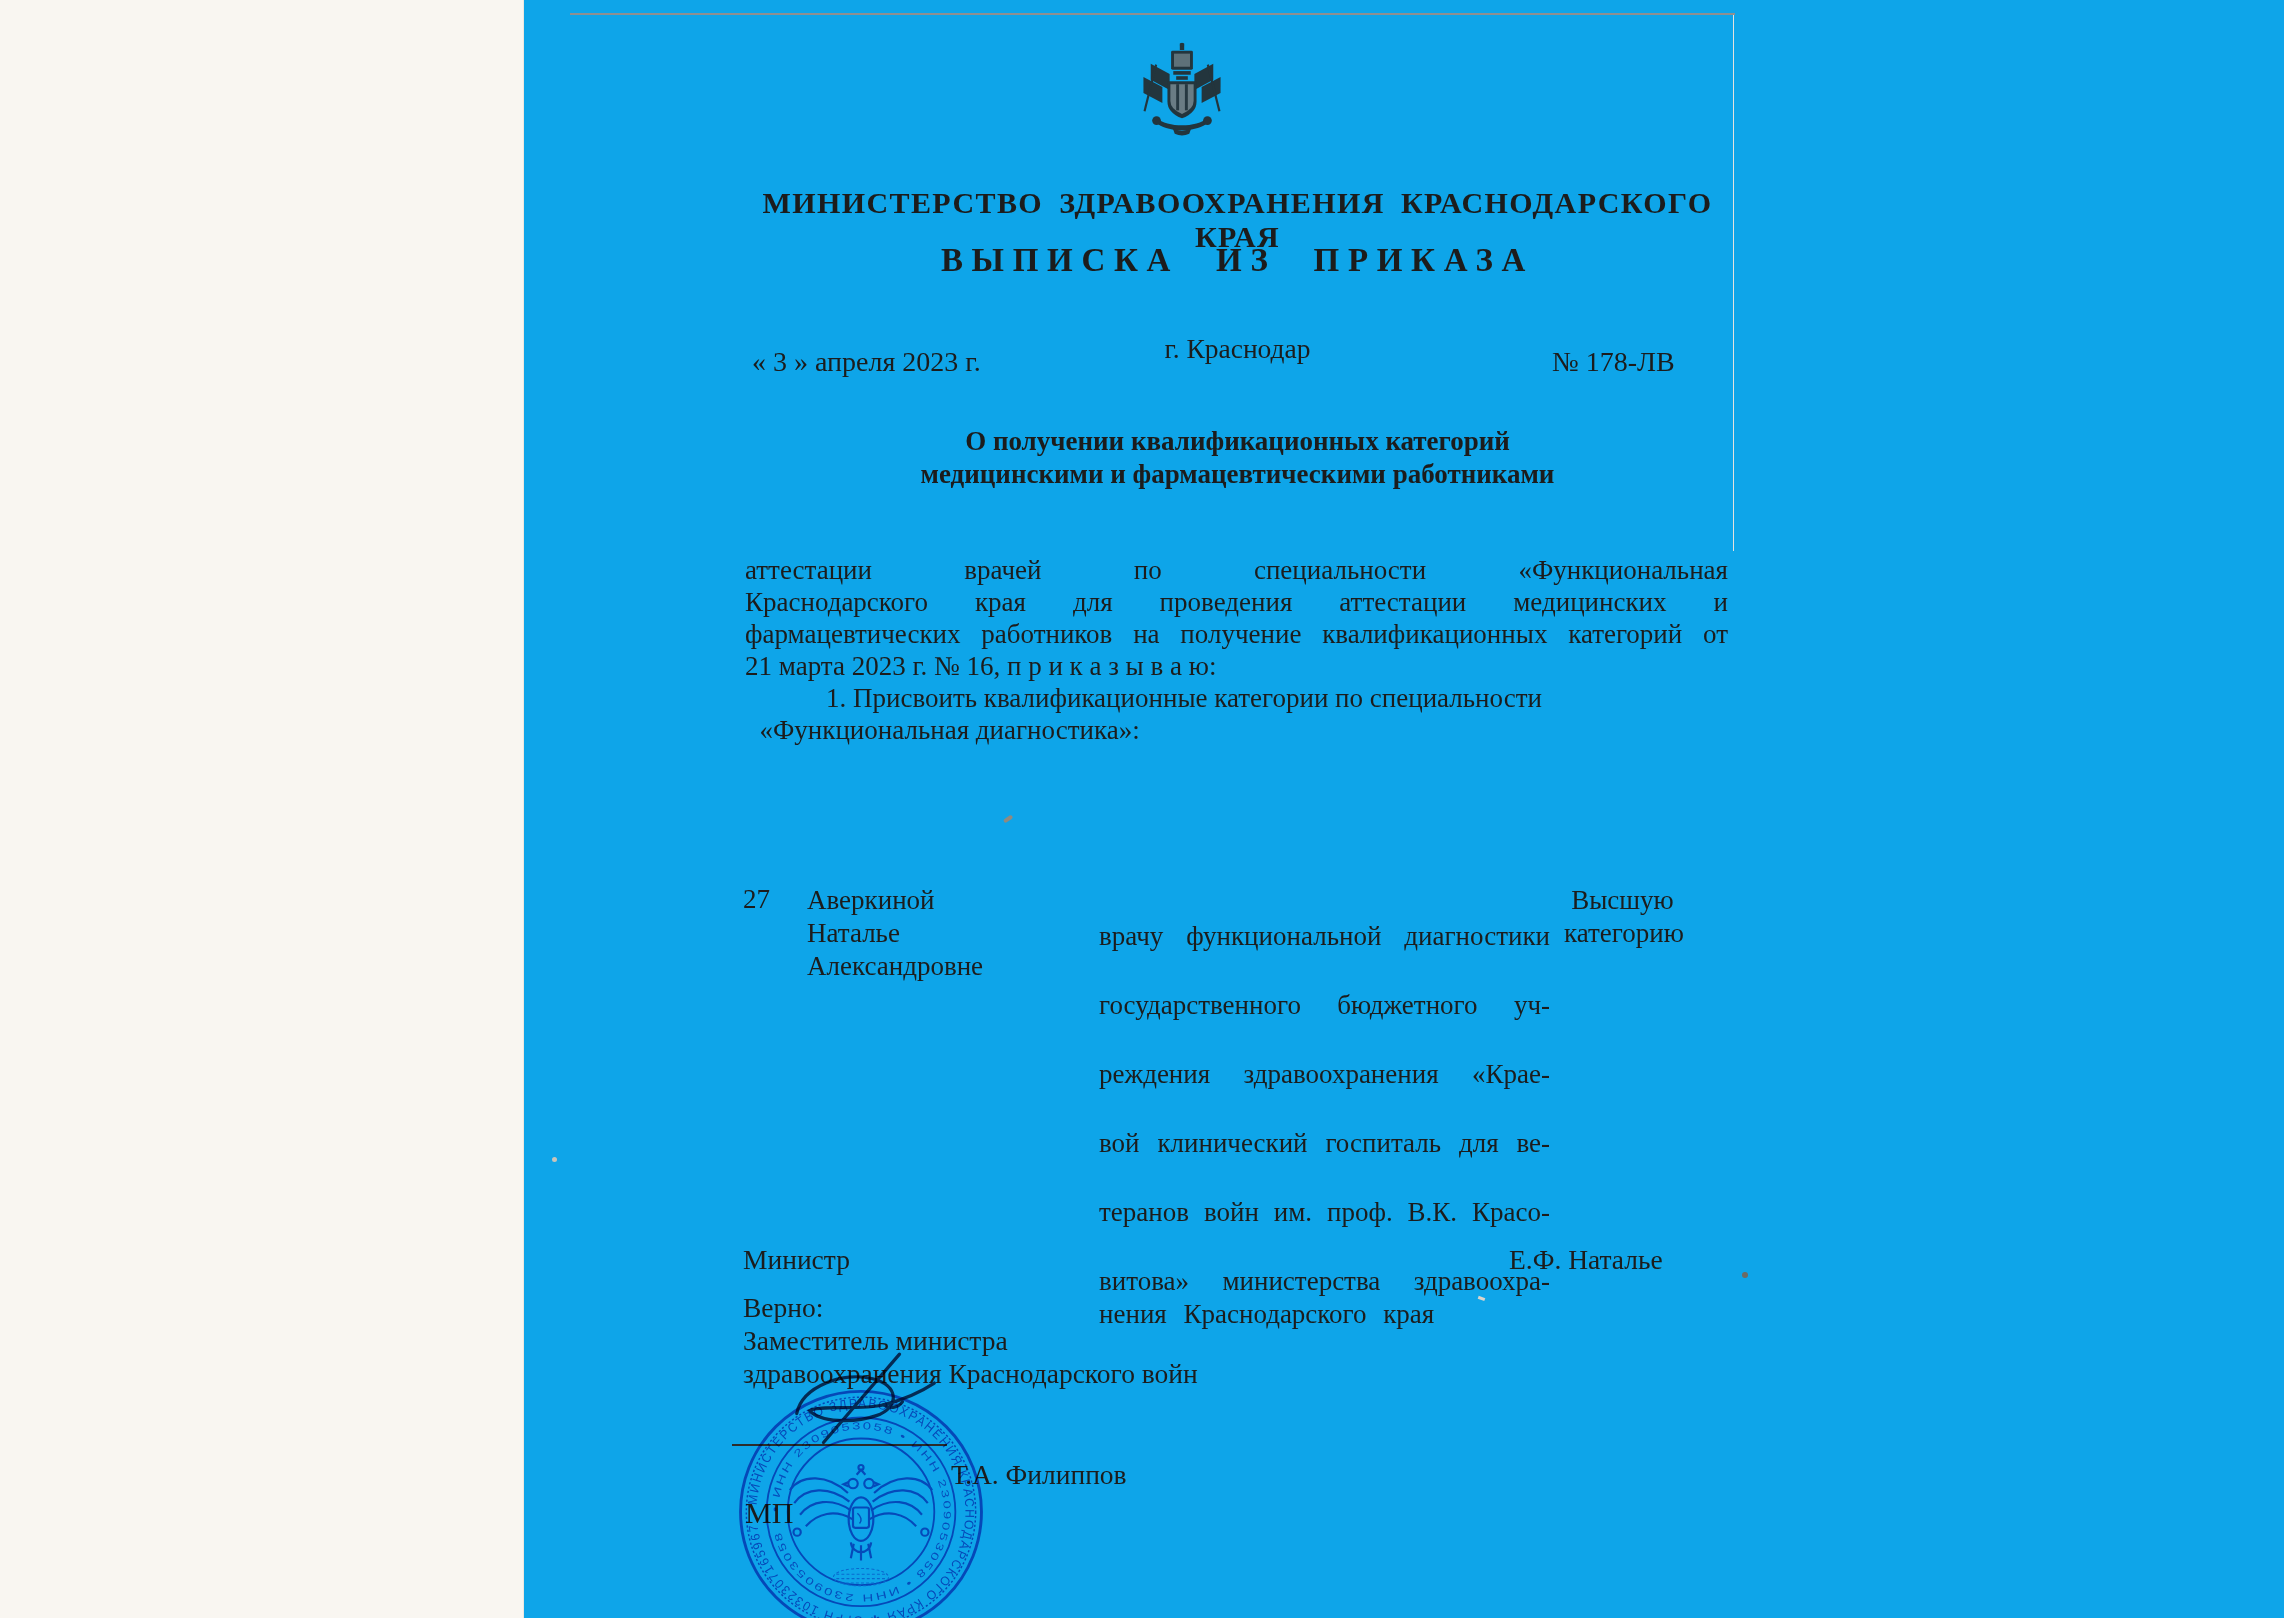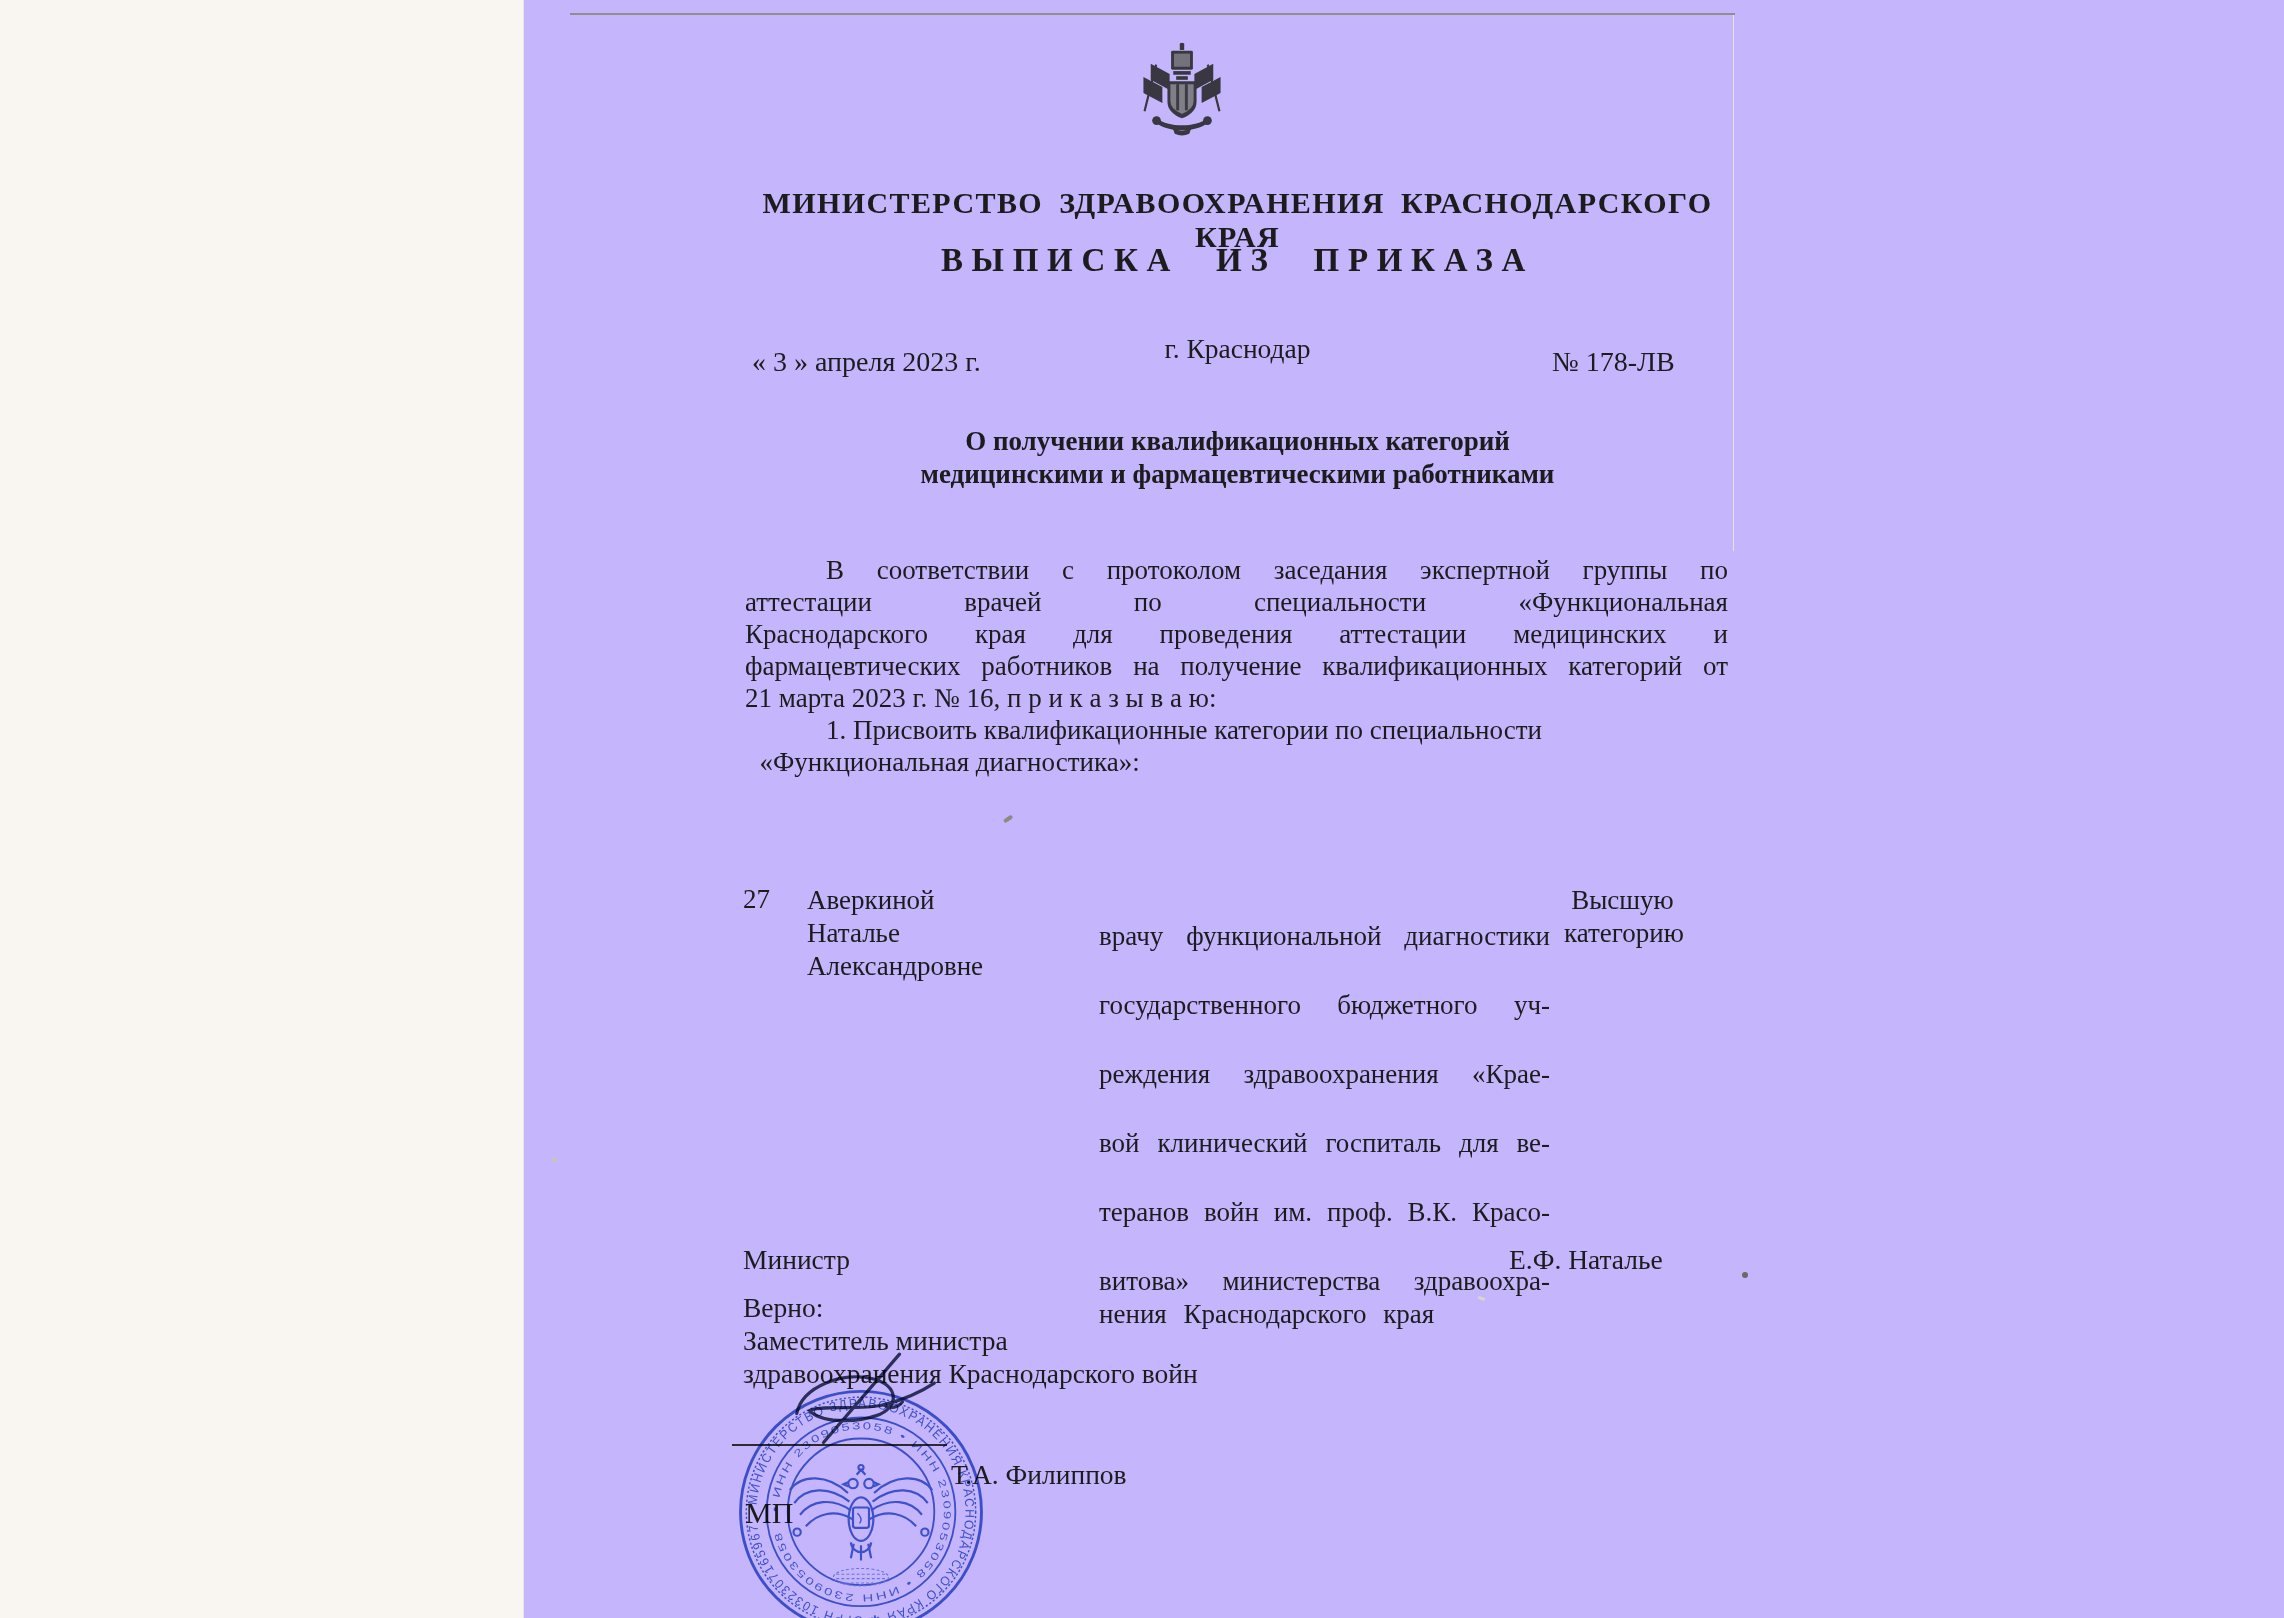--- a/index.html
+++ b/index.html
@@ -1,16 +1,16 @@
 <!DOCTYPE html>
 <html style="font-size:11.6px"><head>
 <meta charset="utf-8">
 <style>
   html,body{margin:0;padding:0;background:#ffffff;}
-  .canvas{position:relative;width:2284px;height:1618px;background:#c4b5fd;overflow:hidden;
+  .canvas{position:relative;width:2284px;height:1618px;background:#0ea5e9;overflow:hidden;
           font-family:"Liberation Serif", serif;color:#1c1c1c;}
   .abs{position:absolute;}
   .just{text-align:justify;text-align-last:justify;}
   .center{text-align:center;}
   .bold{font-weight:bold;}
   .line{white-space:nowrap;margin-top:47px;}
   .scan-strip{left:0;top:0;width:523px;height:1618px;background:#f9f6f1;border-right:1.4px solid #ebe7e0;}
   .top-edge{left:570px;top:13px;width:1165px;height:2.2px;background:#8f8f8f;}
   .right-edge{left:1733px;top:14.5px;width:1.4px;height:536px;background:#e4e2de;}
   .body-block{left:745px;top:554px;width:983px;font-size:27px;line-height:32px;}
@@ -62,21 +62,20 @@
   <div class="abs line" style="left:1552px;top:299px;font-size:28px;">№  178-ЛВ</div>
 
   <div class="abs center" style="left:743px;top:333px;width:989px;font-size:27.5px;">г. Краснодар</div>
 
   <div class="abs center bold" style="left:743px;top:425px;width:989px;font-size:27px;line-height:33px;">
     <div>О получении квалификационных категорий</div>
     <div>медицинскими и фармацевтическими работниками</div>
   </div>
 
   <div class="abs body-block">
-    <div class="just" style="padding-left:81px;">В соответствии с протоколом заседания экспертной группы по</div>
     <div class="just">аттестации врачей по специальности «Функциональная</div>
     <div class="just">Краснодарского края для проведения аттестации медицинских и</div>
     <div class="just">фармацевтических работников на получение квалификационных категорий от</div>
     <div>21 марта  2023 г.  №  16,  п р и к а з ы в а ю:</div>
     <div style="padding-left:81px;">1. Присвоить  квалификационные  категории  по специальности</div>
     <div style="padding-left:14.5px;">«Функциональная диагностика»:</div>
   </div>
 
   <div class="abs" style="left:743px;top:884px;font-size:27px;">27</div>
 

